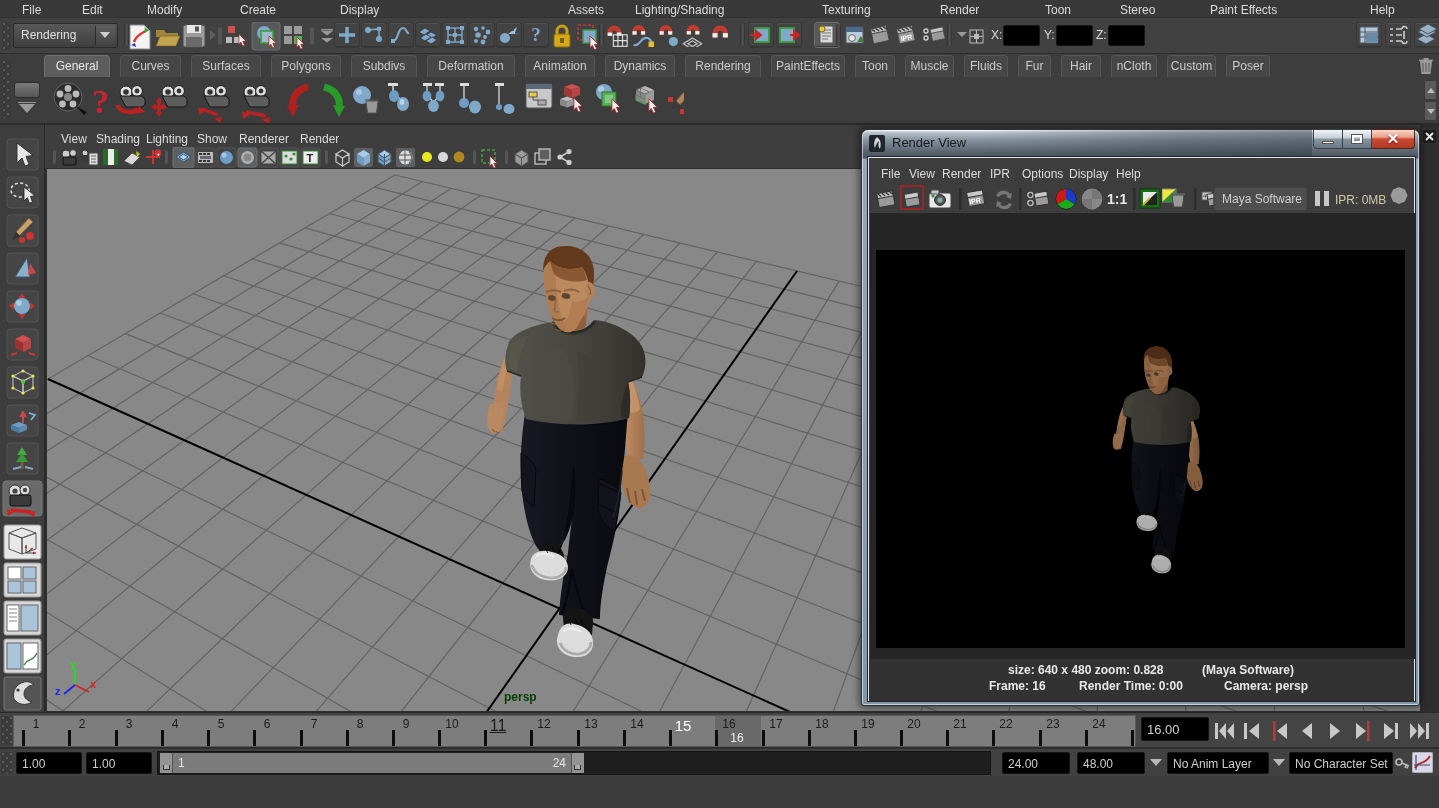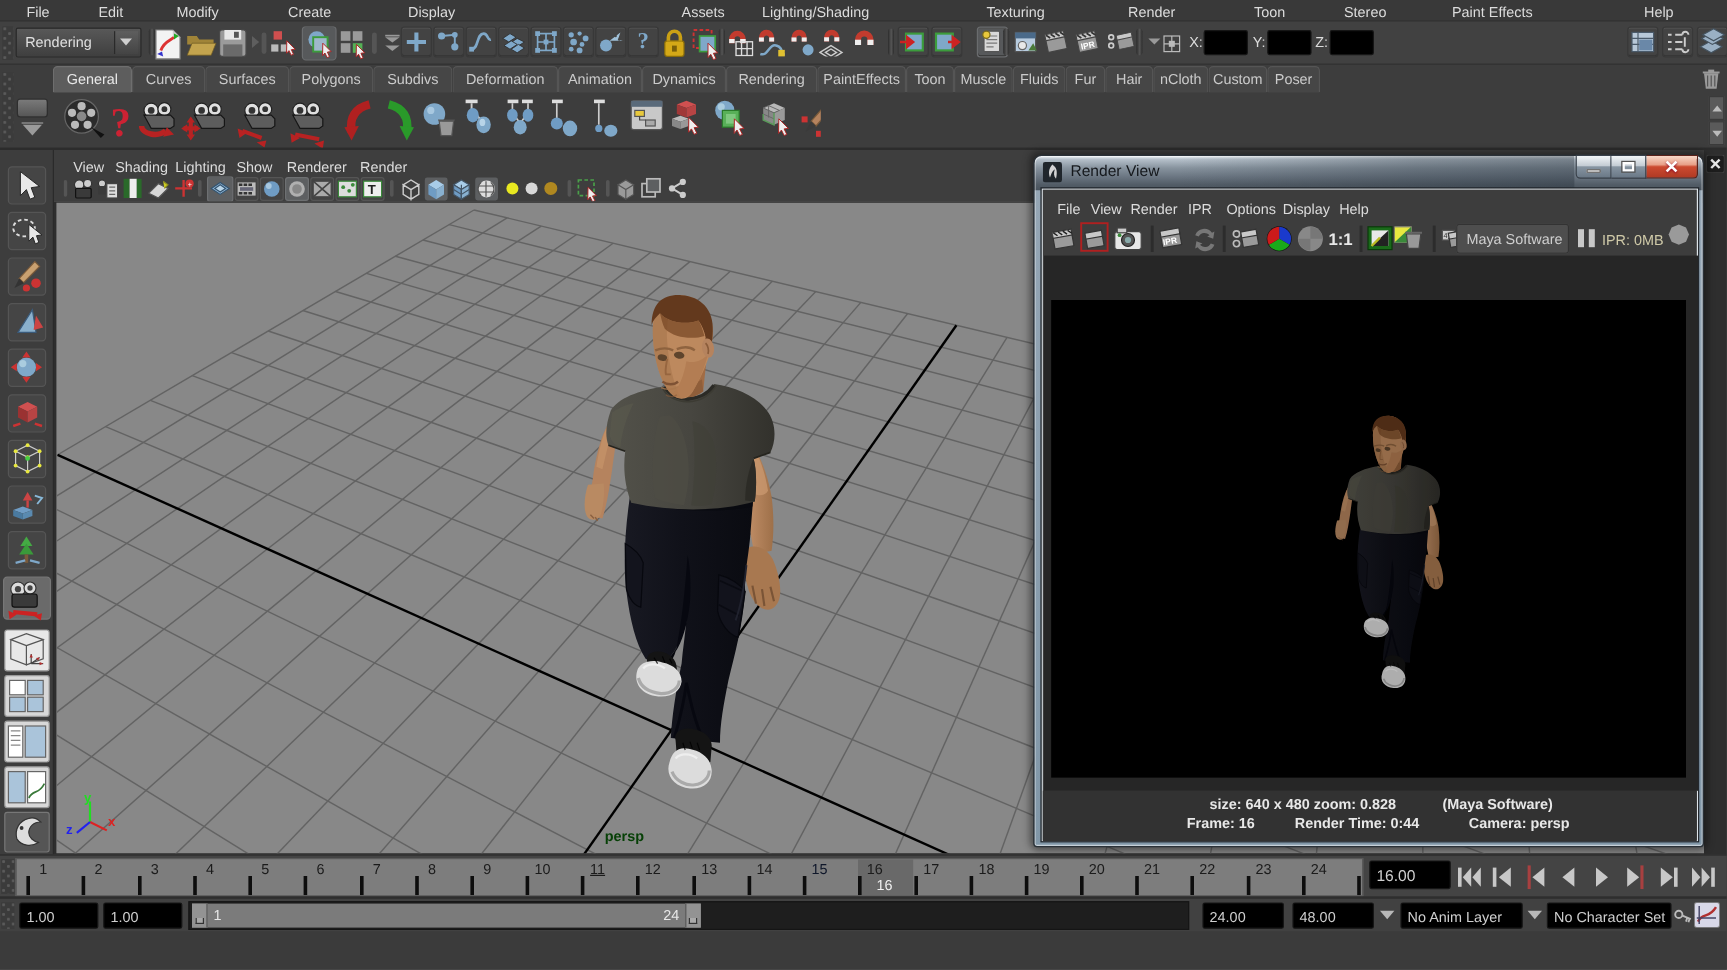--- a/index.html
+++ b/index.html
@@ -355,21 +355,21 @@
 </div>
 
 <div class="abs" style="left:0;top:54px;width:1439px;height:71px;background:#3d3d3d;border-bottom:2px solid #2c2c2c;">
  <div class="abs grip" style="left:2px;top:6px;width:9px;height:58px;"></div>
 
  <div class="abs" style="left:14px;top:28px;width:26px;height:16px;background:linear-gradient(#7a7a7a,#565656);border:1px solid #2e2e2e;border-radius:3px;"></div>
  <div class="abs" style="left:19px;top:50px;width:0;height:0;border-left:8px solid transparent;border-right:8px solid transparent;border-top:9px solid #9a9a9a;"></div>
  <div class="abs" style="left:18px;top:48px;width:18px;height:1px;background:#9a9a9a;"></div>
 </div>
 
-<div class="abs" style="left:44px;top:55px;height:22px;display:flex;gap:0;font-size:12px;color:#cbcbcb;">
+<div class="abs" style="left:44px;top:55px;height:22px;display:flex;gap:10px;font-size:12px;color:#cbcbcb;">
  <div style="background:#5d5d5d;border:1px solid #6e6e6e;border-bottom:none;border-radius:4px 4px 0 0;width:66px;text-align:center;padding-top:3px;color:#e8e8e8;">General</div>
  <div style="background:#464646;border:1px solid #555;border-bottom:none;border-radius:4px 4px 0 0;width:61px;text-align:center;padding-top:3px;">Curves</div>
  <div style="background:#464646;border:1px solid #555;border-bottom:none;border-radius:4px 4px 0 0;width:70px;text-align:center;padding-top:3px;">Surfaces</div>
  <div style="background:#464646;border:1px solid #555;border-bottom:none;border-radius:4px 4px 0 0;width:70px;text-align:center;padding-top:3px;">Polygons</div>
  <div style="background:#464646;border:1px solid #555;border-bottom:none;border-radius:4px 4px 0 0;width:66px;text-align:center;padding-top:3px;">Subdivs</div>
  <div style="background:#464646;border:1px solid #555;border-bottom:none;border-radius:4px 4px 0 0;width:88px;text-align:center;padding-top:3px;">Deformation</div>
  <div style="background:#464646;border:1px solid #555;border-bottom:none;border-radius:4px 4px 0 0;width:70px;text-align:center;padding-top:3px;">Animation</div>
  <div style="background:#464646;border:1px solid #555;border-bottom:none;border-radius:4px 4px 0 0;width:70px;text-align:center;padding-top:3px;">Dynamics</div>
  <div style="background:#464646;border:1px solid #555;border-bottom:none;border-radius:4px 4px 0 0;width:76px;text-align:center;padding-top:3px;">Rendering</div>
  <div style="background:#464646;border:1px solid #555;border-bottom:none;border-radius:4px 4px 0 0;width:74px;text-align:center;padding-top:3px;">PaintEffects</div>
@@ -971,25 +971,25 @@
         <div class="abs" style="left:10px;top:1px;width:24px;text-align:center;font-size:12px;color:#1b1b1b;">1</div>
         <div class="abs" style="left:56px;top:1px;width:24px;text-align:center;font-size:12px;color:#1b1b1b;">2</div>
         <div class="abs" style="left:103px;top:1px;width:24px;text-align:center;font-size:12px;color:#1b1b1b;">3</div>
         <div class="abs" style="left:149px;top:1px;width:24px;text-align:center;font-size:12px;color:#1b1b1b;">4</div>
         <div class="abs" style="left:195px;top:1px;width:24px;text-align:center;font-size:12px;color:#1b1b1b;">5</div>
         <div class="abs" style="left:241px;top:1px;width:24px;text-align:center;font-size:12px;color:#1b1b1b;">6</div>
         <div class="abs" style="left:288px;top:1px;width:24px;text-align:center;font-size:12px;color:#1b1b1b;">7</div>
         <div class="abs" style="left:334px;top:1px;width:24px;text-align:center;font-size:12px;color:#1b1b1b;">8</div>
         <div class="abs" style="left:380px;top:1px;width:24px;text-align:center;font-size:12px;color:#1b1b1b;">9</div>
         <div class="abs" style="left:426px;top:1px;width:24px;text-align:center;font-size:12px;color:#1b1b1b;">10</div>
-        <div class="abs" style="left:472px;top:1px;width:24px;text-align:center;font-size:12px;color:#1b1b1b;text-decoration:underline;">11</div>
+        <div class="abs" style="left:472px;top:1px;width:24px;text-align:center;font-size:16px;color:#1b1b1b;text-decoration:underline;">11</div>
         <div class="abs" style="left:518px;top:1px;width:24px;text-align:center;font-size:12px;color:#1b1b1b;">12</div>
         <div class="abs" style="left:565px;top:1px;width:24px;text-align:center;font-size:12px;color:#1b1b1b;">13</div>
         <div class="abs" style="left:611px;top:1px;width:24px;text-align:center;font-size:12px;color:#1b1b1b;">14</div>
-        <div class="abs" style="left:657px;top:1px;width:24px;text-align:center;font-size:12px;color:#0f172a;">15</div>
+        <div class="abs" style="left:657px;top:1px;width:24px;text-align:center;font-size:15px;color:#ffffff;">15</div>
         <div class="abs" style="left:703px;top:1px;width:24px;text-align:center;font-size:12px;color:#1b1b1b;">16</div>
         <div class="abs" style="left:750px;top:1px;width:24px;text-align:center;font-size:12px;color:#1b1b1b;">17</div>
         <div class="abs" style="left:796px;top:1px;width:24px;text-align:center;font-size:12px;color:#1b1b1b;">18</div>
         <div class="abs" style="left:842px;top:1px;width:24px;text-align:center;font-size:12px;color:#1b1b1b;">19</div>
         <div class="abs" style="left:888px;top:1px;width:24px;text-align:center;font-size:12px;color:#1b1b1b;">20</div>
         <div class="abs" style="left:934px;top:1px;width:24px;text-align:center;font-size:12px;color:#1b1b1b;">21</div>
         <div class="abs" style="left:980px;top:1px;width:24px;text-align:center;font-size:12px;color:#1b1b1b;">22</div>
         <div class="abs" style="left:1027px;top:1px;width:24px;text-align:center;font-size:12px;color:#1b1b1b;">23</div>
         <div class="abs" style="left:1073px;top:1px;width:24px;text-align:center;font-size:12px;color:#1b1b1b;">24</div>
         <div class="abs" style="left:711px;top:15px;width:24px;text-align:center;font-size:12px;color:#f0f0f0;">16</div>
@@ -1188,19 +1188,19 @@
                 </g>
                 <rect x="875" y="250" width="529" height="398" fill="#000" opacity="0.10"></rect>
      </svg>
     </div>
    </div>
 
    <div class="abs" style="left:0px;top:501px;width:545px;height:42px;background:#323232;color:#e8e8e8;font-size:12px;font-weight:bold;">
     <span class="abs" style="left:139px;top:4px;">size: 640 x 480 zoom: 0.828</span>
     <span class="abs" style="left:333px;top:4px;">(Maya Software)</span>
     <span class="abs" style="left:120px;top:20px;">Frame: 16</span>
-    <span class="abs" style="left:210px;top:20px;">Render Time: 0:44</span>
+    <span class="abs" style="left:210px;top:20px;">Render Time: 0:00</span>
     <span class="abs" style="left:355px;top:20px;">Camera: persp</span>
    </div>
   </div>
  </div>
 </div>
 
 </div>
 </body></html>

